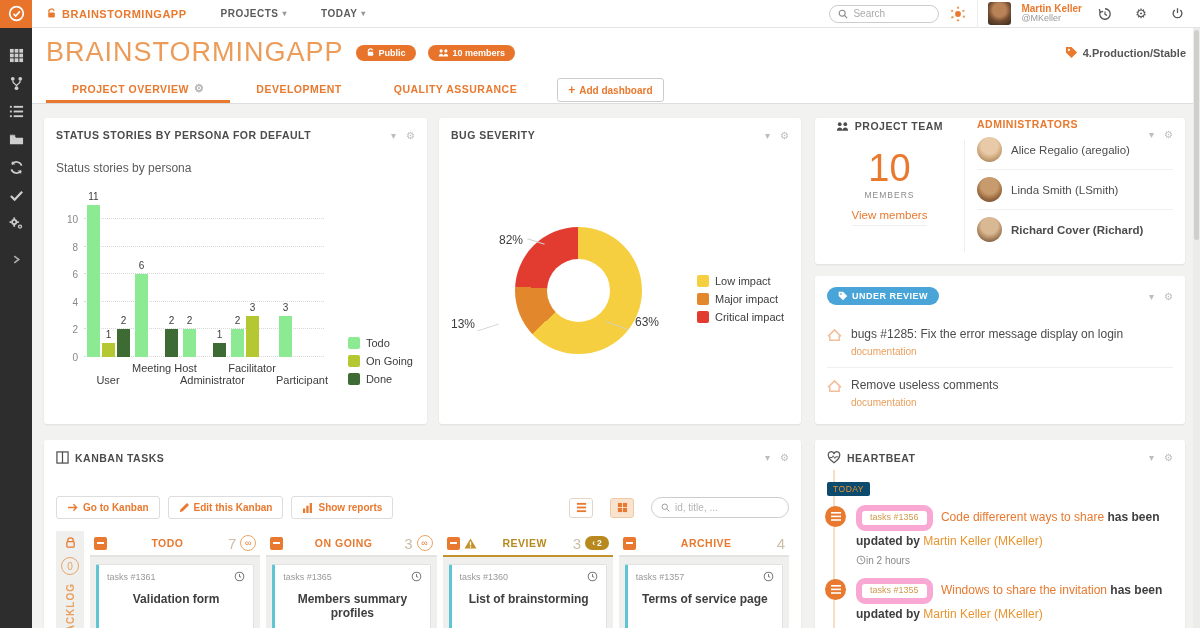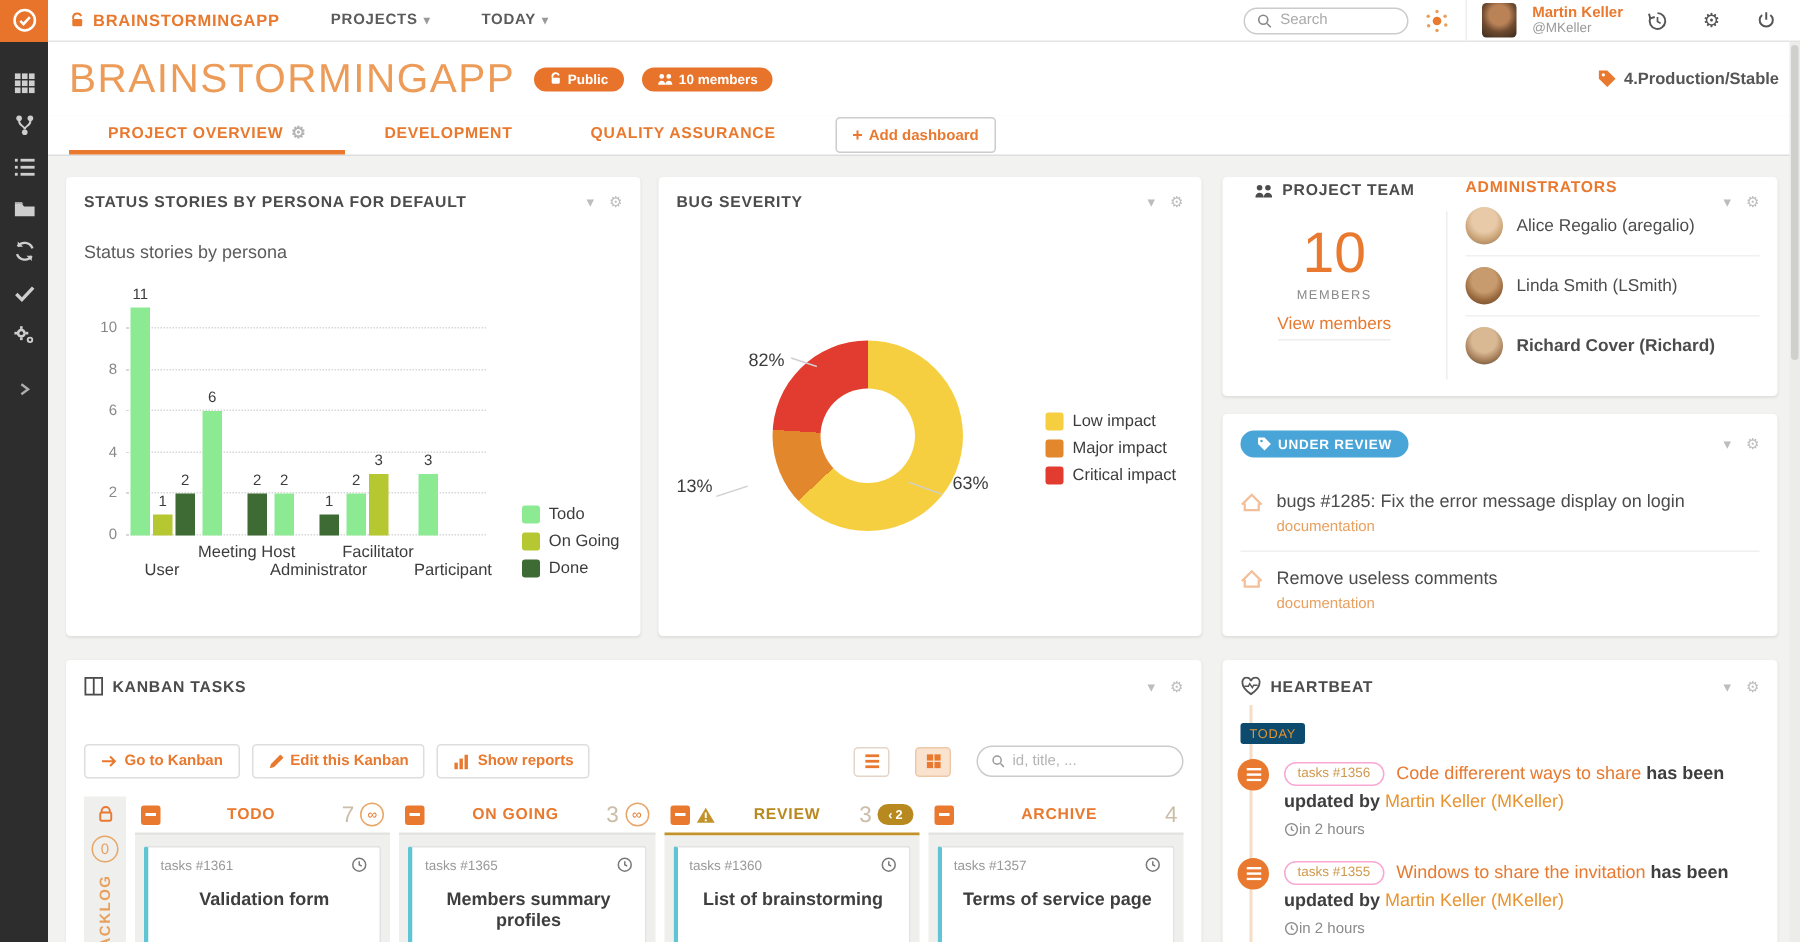--- a/index.html
+++ b/index.html
@@ -132,21 +132,21 @@
   .kcard-ref { font-size:9px; color:#999; }
   .kcard-title { text-align:center; font-size:12px; font-weight:bold; color:#3e3e3e; margin-top:10px; }
 
   
   .hb-body { position:relative; padding:4px 14px 0 10px; }
   .hb-line { position:absolute; left:18px; top:0; bottom:-20px; width:2px; background:#f6ddc5; }
   .hb-today { position:relative; display:inline-block; background:#0c4a6e; color:#e8942f; font-size:8.5px; font-weight:normal; letter-spacing:.5px; border-radius:2px; padding:2px 6px; margin:8px 0 10px 2px; }
   .hb-item { position:relative; display:flex; gap:10px; margin-bottom:11px; }
   .hb-ico { width:21px; height:21px; border-radius:50%; background:#e8792f; flex:none; position:relative; z-index:2; display:flex; align-items:center; justify-content:center; }
   .hb-txt { flex:1; font-size:12px; line-height:1.55; color:#3e3e3e; }
-  .hb-pill { display:inline-block; border:1px solid #f9a8d4; border-radius:9px; padding:0 8px; font-size:9px; color:#cf9a4e; margin-right:5px; position:relative; top:-1px; }
+  .hb-pill { display:inline-block; border:6px solid #f9a8d4; border-radius:9px; padding:0 8px; font-size:9px; color:#cf9a4e; margin-right:5px; position:relative; top:-1px; }
   .hb-link { color:#e8792f; cursor:pointer; }
   .hb-strong { font-weight:bold; color:#3e3e3e; }
   .hb-user { color:#e8942f; cursor:pointer; }
   .hb-time { display:flex; align-items:center; gap:0; font-size:10px; color:#8a8a8a; margin-top:2px; }
 
   
   .scrollbar { position:absolute; right:0; top:28px; bottom:0; width:7px; background:#ececea; }
   .scroll-thumb { position:absolute; top:2px; right:1px; width:5px; height:210px; border-radius:3px; background:#cfcfcd; }
 </style>
 </head>

